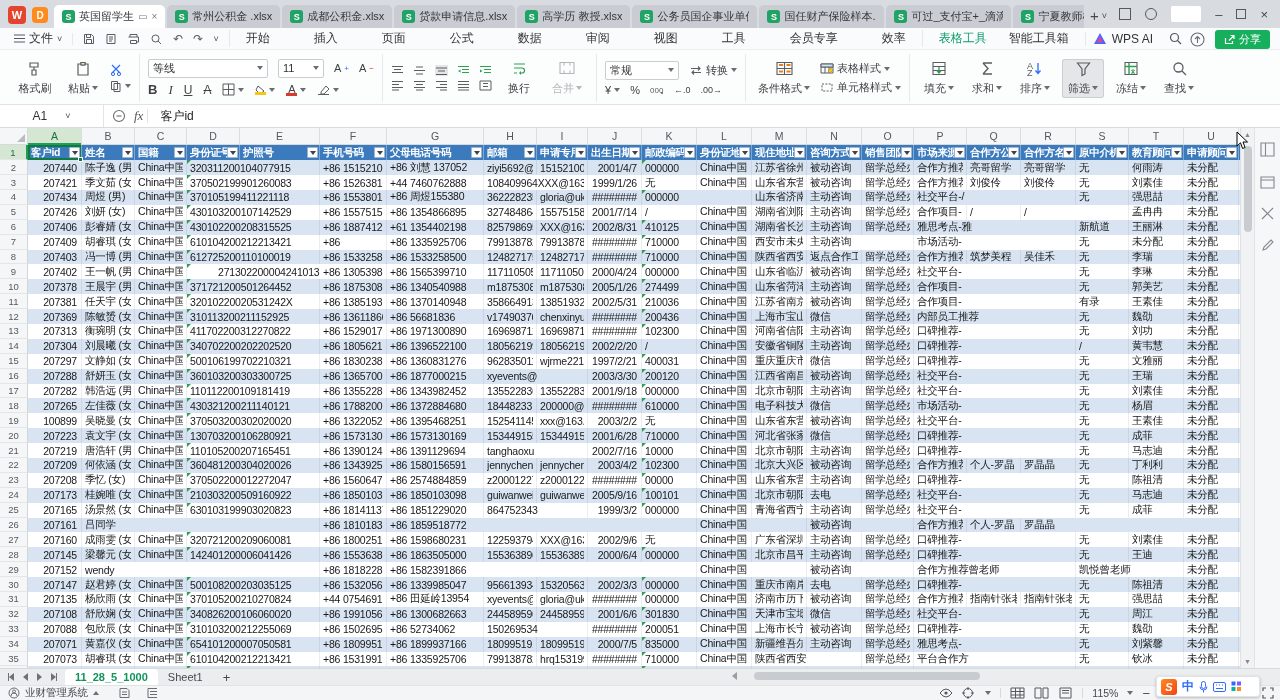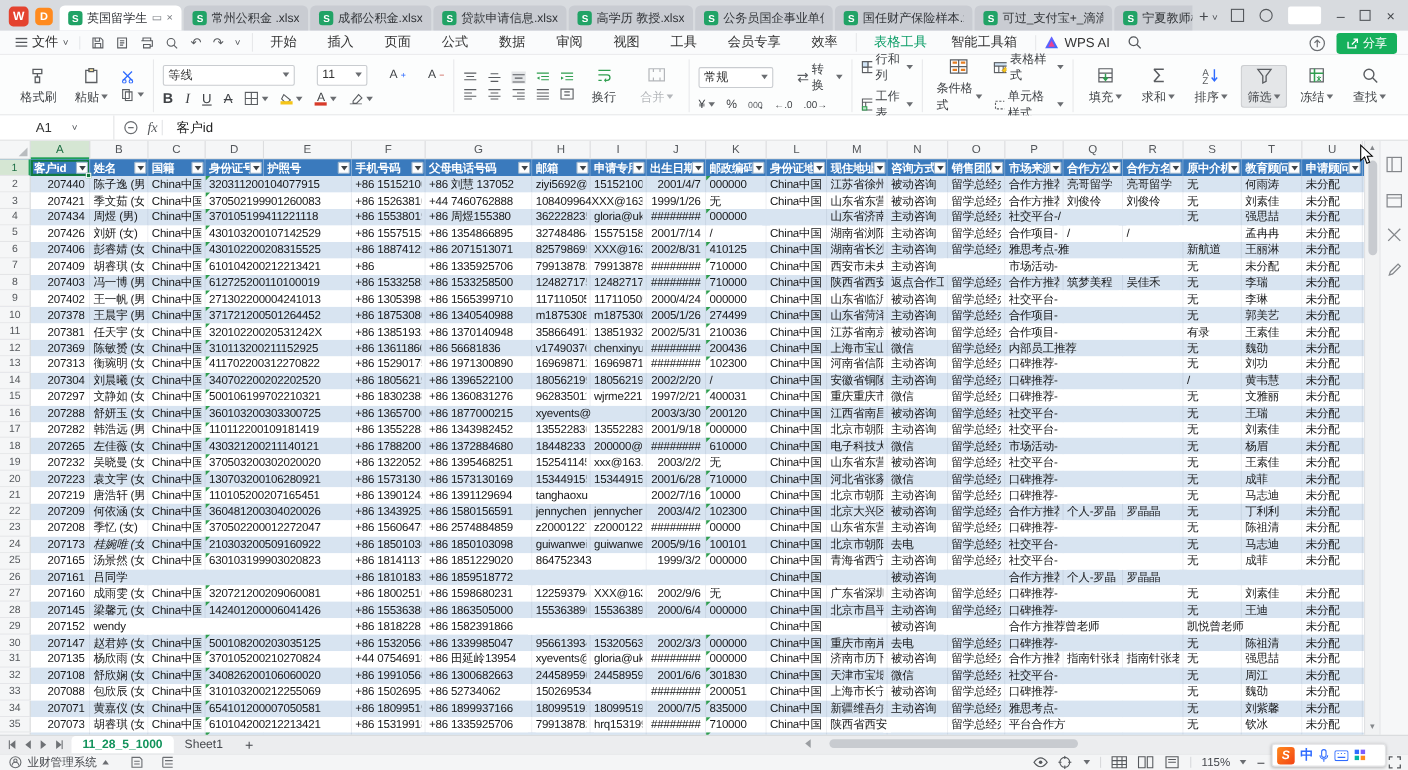--- a/index.html
+++ b/index.html
@@ -31,39 +31,39 @@
   .userbox { width:30px; height:16px; background:#fff; border-radius:2px; }
   .wglyph { color:#44474b; font-size:13px; line-height:1; }
   .restore { position:relative; width:10px; height:10px; border:1px solid #55585c; }
 
   
   .menubar { position:absolute; left:0; top:28px; width:1280px; height:22px; background:#fafbfc;
              display:flex; align-items:center; font-size:12px; color:#333; border-bottom:1px solid #ececee; }
   .filebtn { display:flex; align-items:center; gap:4px; padding:0 10px 0 14px; }
   .qicons { display:flex; align-items:center; gap:10px; padding:0 10px; border-left:1px solid #e7e8ea; }
   .qico { color:#5a5d61; font-size:12px; line-height:1; }
-  .mitems { display:flex; align-items:center; gap:28px; padding:0 16px; border-left:1px solid #e7e8ea; }
+  .mitems { display:flex; align-items:center; gap:44px; padding:0 16px; border-left:1px solid #e7e8ea; }
   .mitem { position:relative; cursor:default; }
   .mitem.active::after { content:""; position:absolute; left:-2px; right:-2px; bottom:-5px; height:2.5px; background:#21a366; }
   .mitem.tool { color:#0e9e68; }
   .aiblock { display:flex; align-items:center; gap:6px; padding:0 8px; border-left:1px solid #e7e8ea; }
   .menuright { position:absolute; right:10px; top:0; height:22px; display:flex; align-items:center; gap:10px; }
   .sharebtn { display:flex; align-items:center; gap:4px; background:#16b05c; color:#fff; font-size:11px;
               padding:2px 9px; border-radius:3px; }
 
   
   .ribbon { position:absolute; left:0; top:50px; width:1280px; height:55px; background:#fcfdfd;
             border-bottom:1px solid #e2e3e5; display:flex; align-items:stretch; padding:4px 6px 2px 6px; }
   .rgroup { display:flex; align-items:center; gap:6px; padding:0 8px; border-right:1px solid #e8e9eb; }
   .bigbtn { display:flex; flex-direction:column; align-items:center; justify-content:center; gap:2px;
             min-width:42px; font-size:11px; color:#3f4246; padding:2px 4px; border-radius:3px; }
   .bigbtn svg, .bigbtn .gly { height:18px; }
   .bigbtn.on { background:#e4e6e8; box-shadow:inset 0 0 0 1px #ccced1; }
   .stack { display:flex; flex-direction:column; justify-content:center; gap:4px; }
-  .srow { display:flex; align-items:center; gap:20px; }
+  .srow { display:flex; align-items:center; gap:10px; }
   .sbtn { display:flex; align-items:center; gap:3px; font-size:11px; color:#3f4246; }
   .combo { display:flex; align-items:center; justify-content:space-between; background:#fff; border:1px solid #c9ccd0;
            border-radius:2px; font-size:11px; color:#333; padding:1px 4px; height:19px; }
   .dn { width:0; height:0; border-left:3px solid transparent; border-right:3px solid transparent; border-top:4px solid #6a6d71; }
   .glyB { font-weight:bold; font-size:13px; } .glyI { font-style:italic; font-family:"Liberation Serif",serif; font-size:13px; }
   .glyU { text-decoration:underline; font-size:12px; } .glyS { text-decoration:line-through; font-size:12px; }
   .colorbar { display:inline-block; width:11px; height:3px; margin-top:-2px; }
   .tokena { display:flex; flex-direction:column; align-items:center; line-height:1; }
   .dis { color:#b3b6ba; }
   .fx { font-family:"Liberation Serif",serif; font-style:italic; font-size:13px; color:#55585c; }
@@ -439,40 +439,20 @@
                 <text x="0" y="8" font-size="8" fill="#5a5d61">000</text>
                 <circle cx="12" cy="8" r="1" fill="#5a5d61"></circle>
               </svg>
             </span>
           <span class="sbtn" style="font-size:9px">←.0</span>
           <span class="sbtn" style="font-size:9px">.00→</span>
         </div>
       </div>
     </div>
 
-    <div class="rgroup">
-      <div class="stack">
-        <span class="sbtn">
-            <svg width="13" height="12">
-              <path d="M1 1h11v10H1z M1 6h11 M6 1v10" fill="none" stroke="#5a5d61"></path>
-              <path d="M1 1h5v5H1z" fill="#cfe3f5" stroke="#5a5d61"></path>
-            </svg>
-            <span>行和列</span>
-            <span class="dn"></span>
-          </span>
-        <span class="sbtn">
-            <svg width="13" height="12">
-              <path d="M1 1h11v10H1z M1 4h11 M4 4v7" fill="none" stroke="#5a5d61"></path>
-              <path d="M1 8h4v3H1z" fill="#bfe3cd" stroke="#2f9e4f"></path>
-            </svg>
-            <span>工作表</span>
-            <span class="dn"></span>
-          </span>
-      </div>
-    </div>
 
     <div class="rgroup">
       <div class="bigbtn">
         <svg width="17" height="15">
             <path d="M1 1.5h15v12H1z M1 7.5h15 M8.5 1.5v12" fill="none" stroke="#5a5d61" stroke-width="1.1"></path>
             <path d="M3 4h4 M10.5 4h4 M3 10.5h4 M10.5 10.5h4" stroke="#e67e22" stroke-width="2"></path>
           </svg>
         <span style="display:flex;align-items:center;gap:2px">
             <span>条件格式</span>
             <span class="dn"></span>
@@ -955,21 +935,21 @@
           </div>
           <div class="cell" style="width: 53px;">
             <div class="cv" style="width: 126px;">430102200208315525</div>
             <div class="tri"></div>
           </div>
           <div class="cell" style="width: 80px;"></div>
           <div class="cell" style="width: 67px;">
             <div class="cv" style="width: 60px;">+86 18874129</div>
           </div>
           <div class="cell" style="width: 97px;">
-            <div class="cv" style="width: 90px;">+86 2071513071</div>
+            <div class="cv" style="width: 90px;">+61 1354402198</div>
           </div>
           <div class="cell" style="width: 53px;">
             <div class="cv" style="width: 46px;">825798695</div>
           </div>
           <div class="cell" style="width: 51px;">
             <div class="cv" style="width: 44px;">XXX@163.</div>
           </div>
           <div class="cell" style="width: 54px;">
             <div class="cv num" style="width: 46px;">2002/8/31</div>
           </div>
@@ -1135,21 +1115,21 @@
           <div class="cell" style="width: 54px;">
             <div class="cv num" style="width: 46px;">207402</div>
           </div>
           <div class="cell" style="width: 53px;">
             <div class="cv" style="width: 46px;">王一帆 (男</div>
           </div>
           <div class="cell" style="width: 52px;">
             <div class="cv" style="width: 45px;">China中国</div>
           </div>
           <div class="cell" style="width: 53px;">
-            <div class="cv" style="width: 126px;">271302200004241013</div>
+            <div class="cv" style="width: 126px; margin-left: 28px;">271302200004241013</div>
             <div class="tri"></div>
           </div>
           <div class="cell" style="width: 80px;"></div>
           <div class="cell" style="width: 67px;">
             <div class="cv" style="width: 60px;">+86 13053983</div>
           </div>
           <div class="cell" style="width: 97px;">
             <div class="cv" style="width: 90px;">+86 1565399710</div>
           </div>
           <div class="cell" style="width: 53px;">
@@ -1743,21 +1723,21 @@
           <div class="cell" style="width: 55px;">
             <div class="cv" style="width: 48px;">杨眉</div>
           </div>
           <div class="cell" style="width: 55px;">
             <div class="cv" style="width: 48px;">未分配</div>
           </div>
         </div>
         <div class="row">
           <div class="gut">19</div>
           <div class="cell" style="width: 54px;">
-            <div class="cv num" style="width: 46px;">207232</div>
+            <div class="cv num" style="width: 46px;">100899</div>
           </div>
           <div class="cell" style="width: 53px;">
             <div class="cv" style="width: 46px;">吴晓曼 (女</div>
           </div>
           <div class="cell" style="width: 52px;">
             <div class="cv" style="width: 45px;">China中国</div>
           </div>
           <div class="cell" style="width: 53px;">
             <div class="cv" style="width: 126px;">370503200302020020</div>
             <div class="tri"></div>
@@ -2056,21 +2036,21 @@
           </div>
           <div class="cell" style="width: 55px;">
             <div class="cv" style="width: 48px;">未分配</div>
           </div>
         </div>
         <div class="row band">
           <div class="gut">24</div>
           <div class="cell" style="width: 54px;">
             <div class="cv num" style="width: 46px;">207173</div>
           </div>
-          <div class="cell" style="width: 53px; font-style: italic;">
+          <div class="cell" style="width: 53px;">
             <div class="cv" style="width: 46px;">桂婉唯 (女</div>
           </div>
           <div class="cell" style="width: 52px;">
             <div class="cv" style="width: 45px;">China中国</div>
           </div>
           <div class="cell" style="width: 53px;">
             <div class="cv" style="width: 126px;">210303200509160922</div>
             <div class="tri"></div>
           </div>
           <div class="cell" style="width: 80px;"></div>

